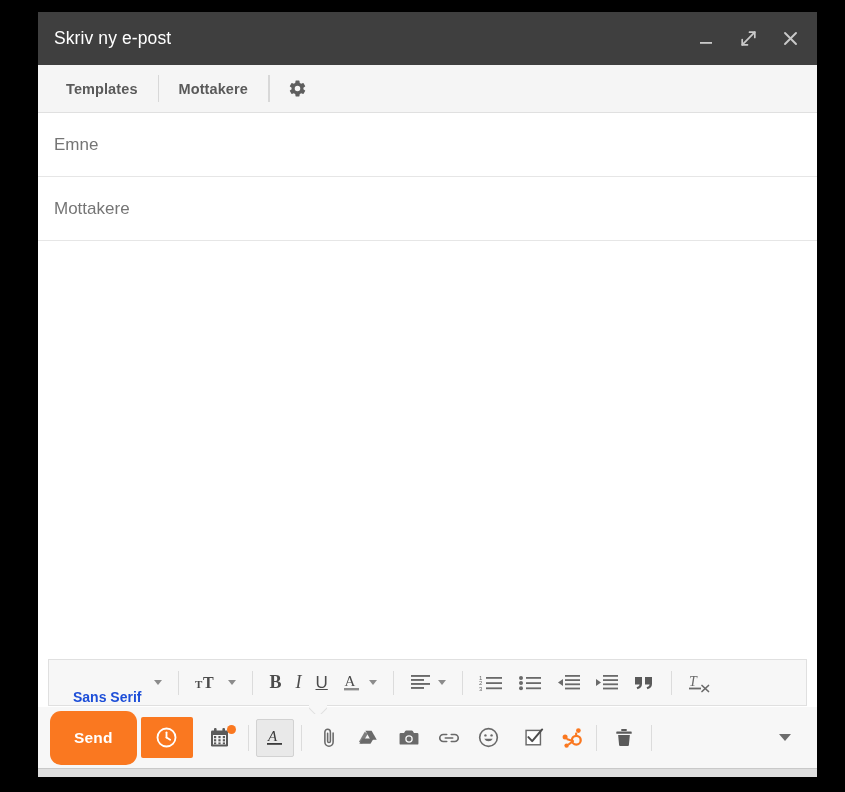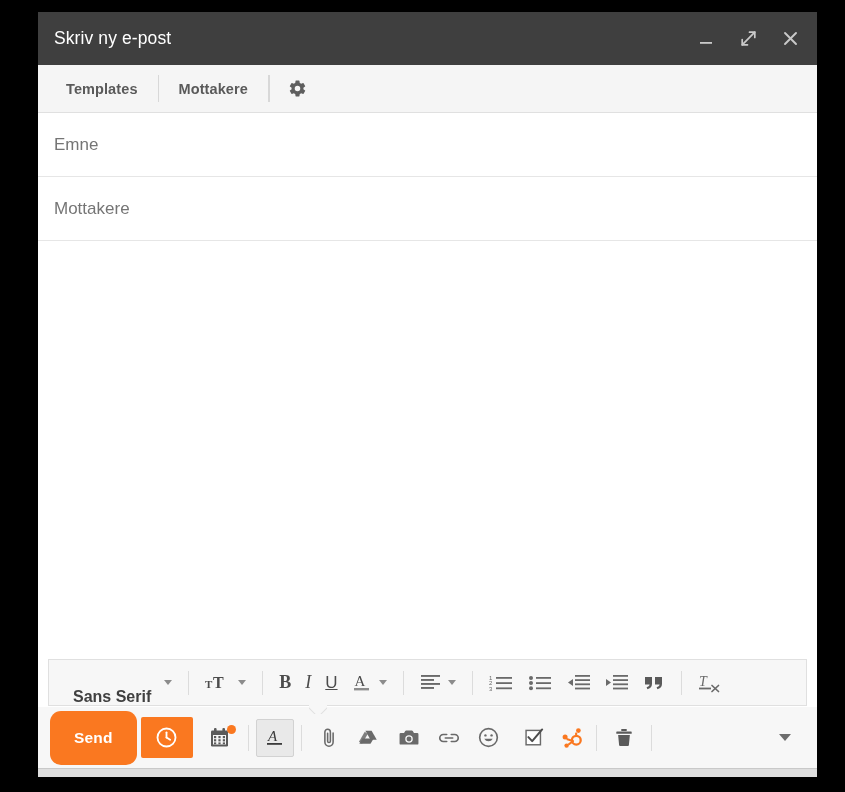--- a/index.html
+++ b/index.html
@@ -176,23 +176,23 @@
   .fmt-btn {
     display: flex;
     align-items: center;
     justify-content: center;
     height: 33px;
     padding: 0 7px;
     cursor: pointer;
     color: #5a5a5a;
   }
   .fmt-font {
-    font-size: 16px;
+    font-size: 14px;
     font-weight: bold;
-    color: #404040;
+    color: #1d4ed8;
     padding: 0 6px 0 8px;
     white-space: nowrap;
     margin-top: 28px;
   }
   .fmt-caret {
     width: 0; height: 0;
     border-left: 4.5px solid transparent;
     border-right: 4.5px solid transparent;
     border-top: 5px solid #8c8c8c;
     margin-left: 7px;

